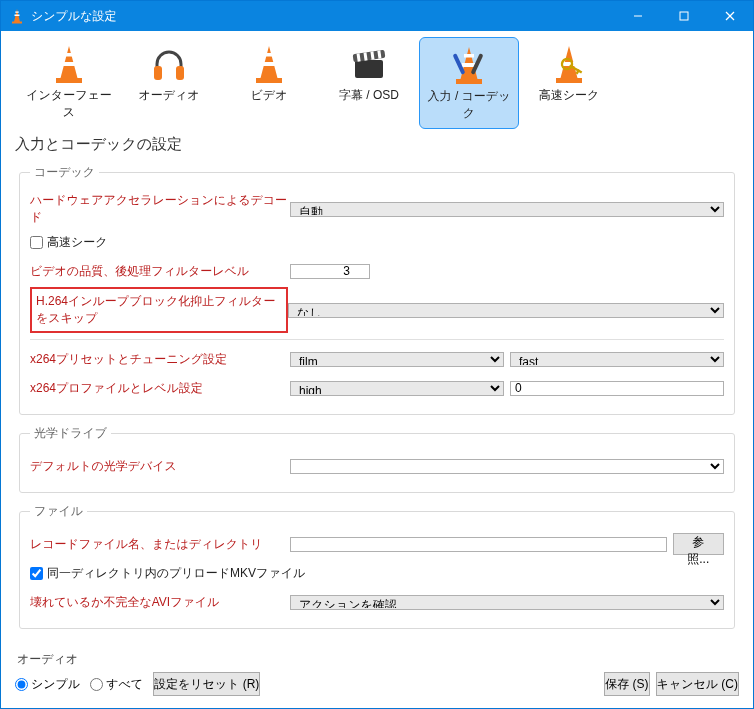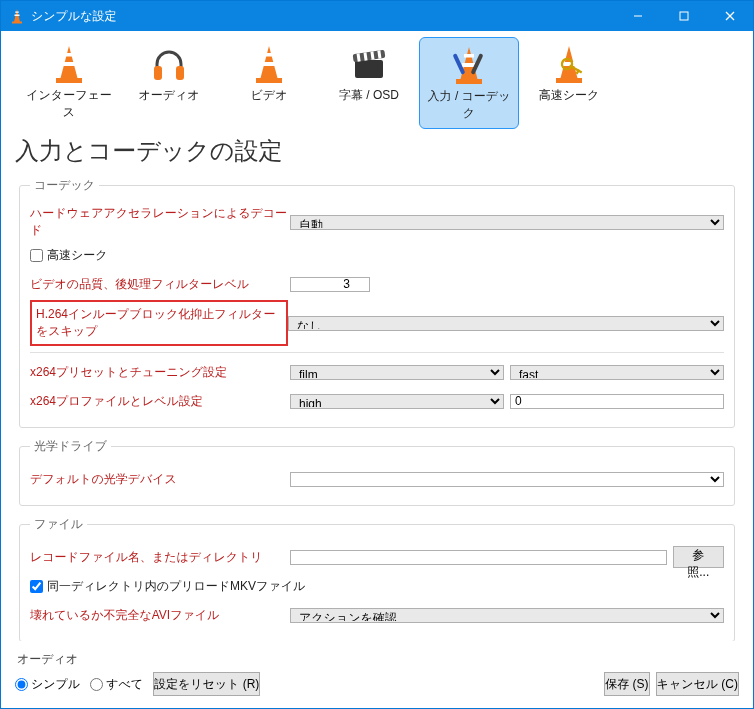--- a/index.html
+++ b/index.html
@@ -9,21 +9,21 @@
 .titlebar .icon { width: 16px; height: 16px; margin-right: 6px; }
 .titlebar .title { flex: 1; font-size: 12px; }
 .titlebar .btn { width: 46px; height: 30px; display: flex; align-items: center; justify-content: center; color: #fff; }
 .content { flex: 1; display: flex; flex-direction: column; padding: 0 10px; overflow: hidden; }
 
 .tabs { display: flex; gap: 0; padding: 6px 8px 0 8px; }
 .tab { width: 100px; text-align: center; padding: 4px 2px 6px 2px; cursor: pointer; border-radius: 6px; }
 .tab.selected { background: #baddfa; border: 1px solid #2997f7; }
 .tab-icon { height: 46px; display: flex; align-items: center; justify-content: center; }
 .tab-label { font-size: 12px; color: #222; }
-h2 { font-size: 24px; font-weight: normal; color: #333; margin: 6px 0 4px 4px; }
+h2 { font-size: 15px; font-weight: normal; color: #333; margin: 6px 0 4px 4px; }
 .scroll { flex: 1; overflow-y: auto; padding: 0 8px 4px 8px; }
 fieldset { border: 1px solid #d9d9d9; border-radius: 3px; margin: 6px 0 10px 0; padding: 8px 10px 10px 10px; }
 legend { padding: 0 4px; color: #666; font-size: 12px; }
 .row { display: flex; align-items: center; min-height: 26px; margin: 3px 0; }
 .lbl { width: 260px; font-size: 12px; color: #b91c1c; }
 .lbl.highlight { border: 2px solid #e03030; padding: 4px 4px; width: 258px; }
 .field { flex: 1; display: flex; align-items: center; gap: 6px; }
 select, input[type=text], input[type=number] { height: 15px; border: 1px solid #b0b0b0; background: #fff; padding: 1px 4px; font-size: 12px; font-family: inherit; }
 select { background: #e9e9e9; width: 100%; }
 select.half { width: 50%; }

